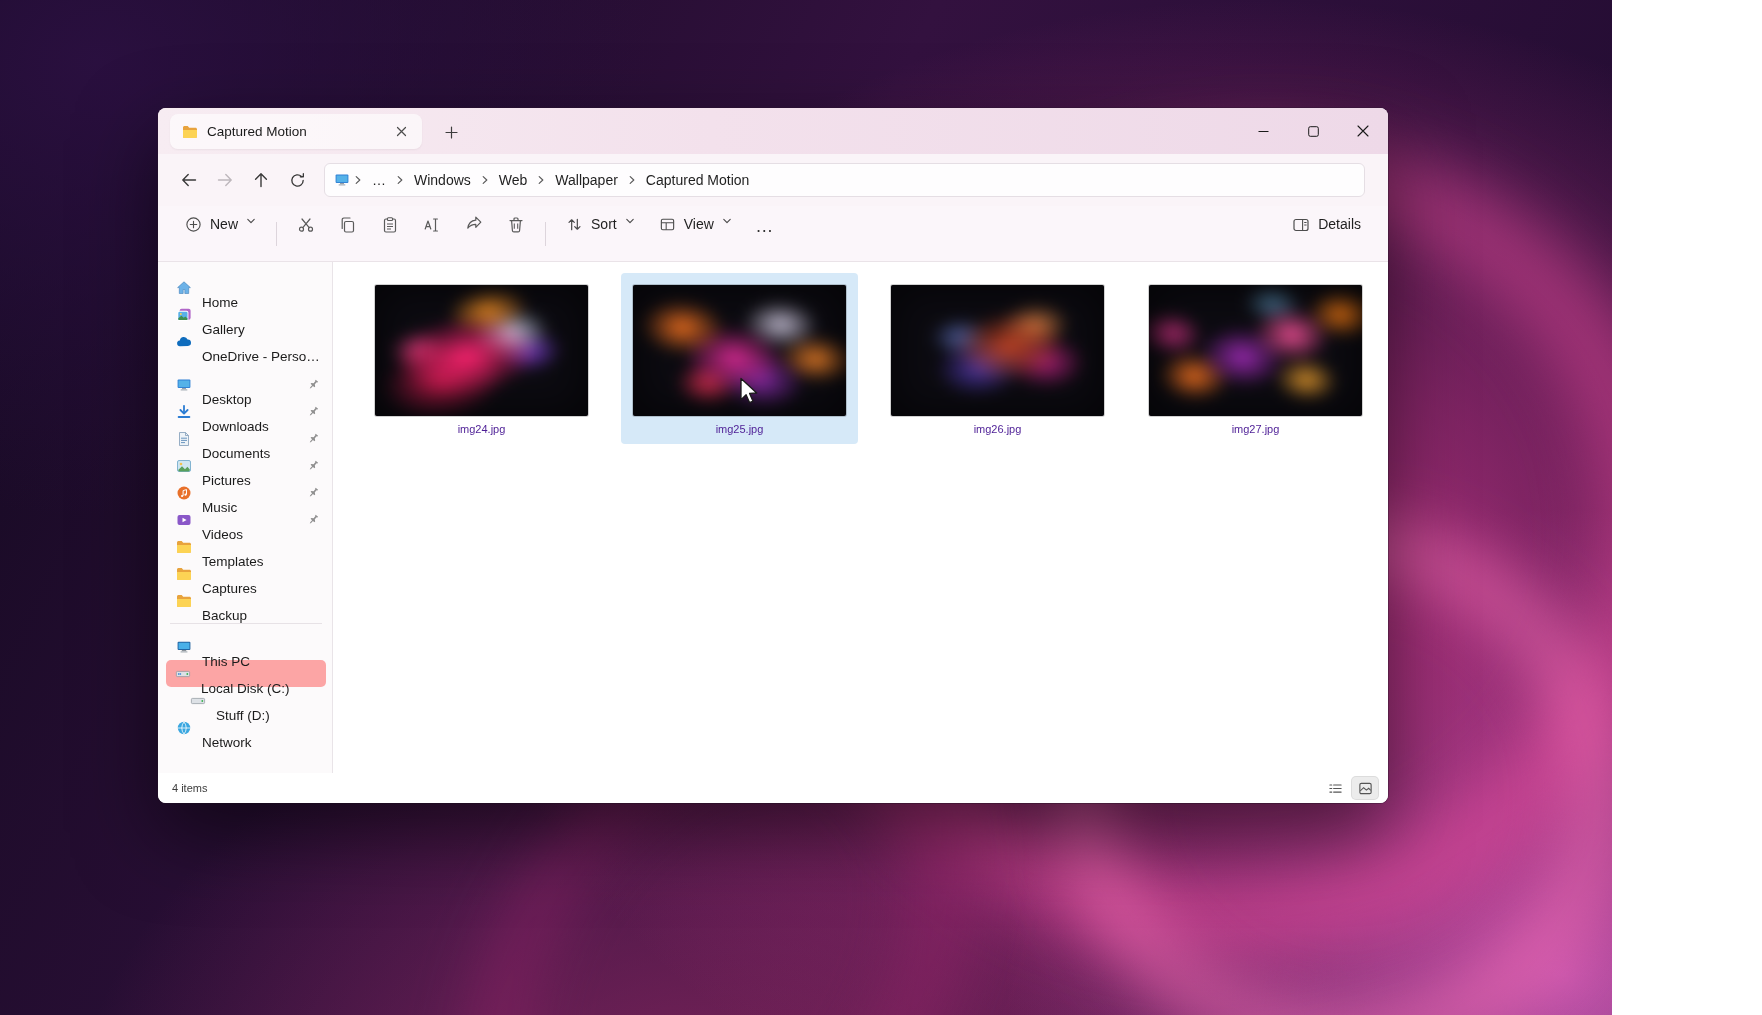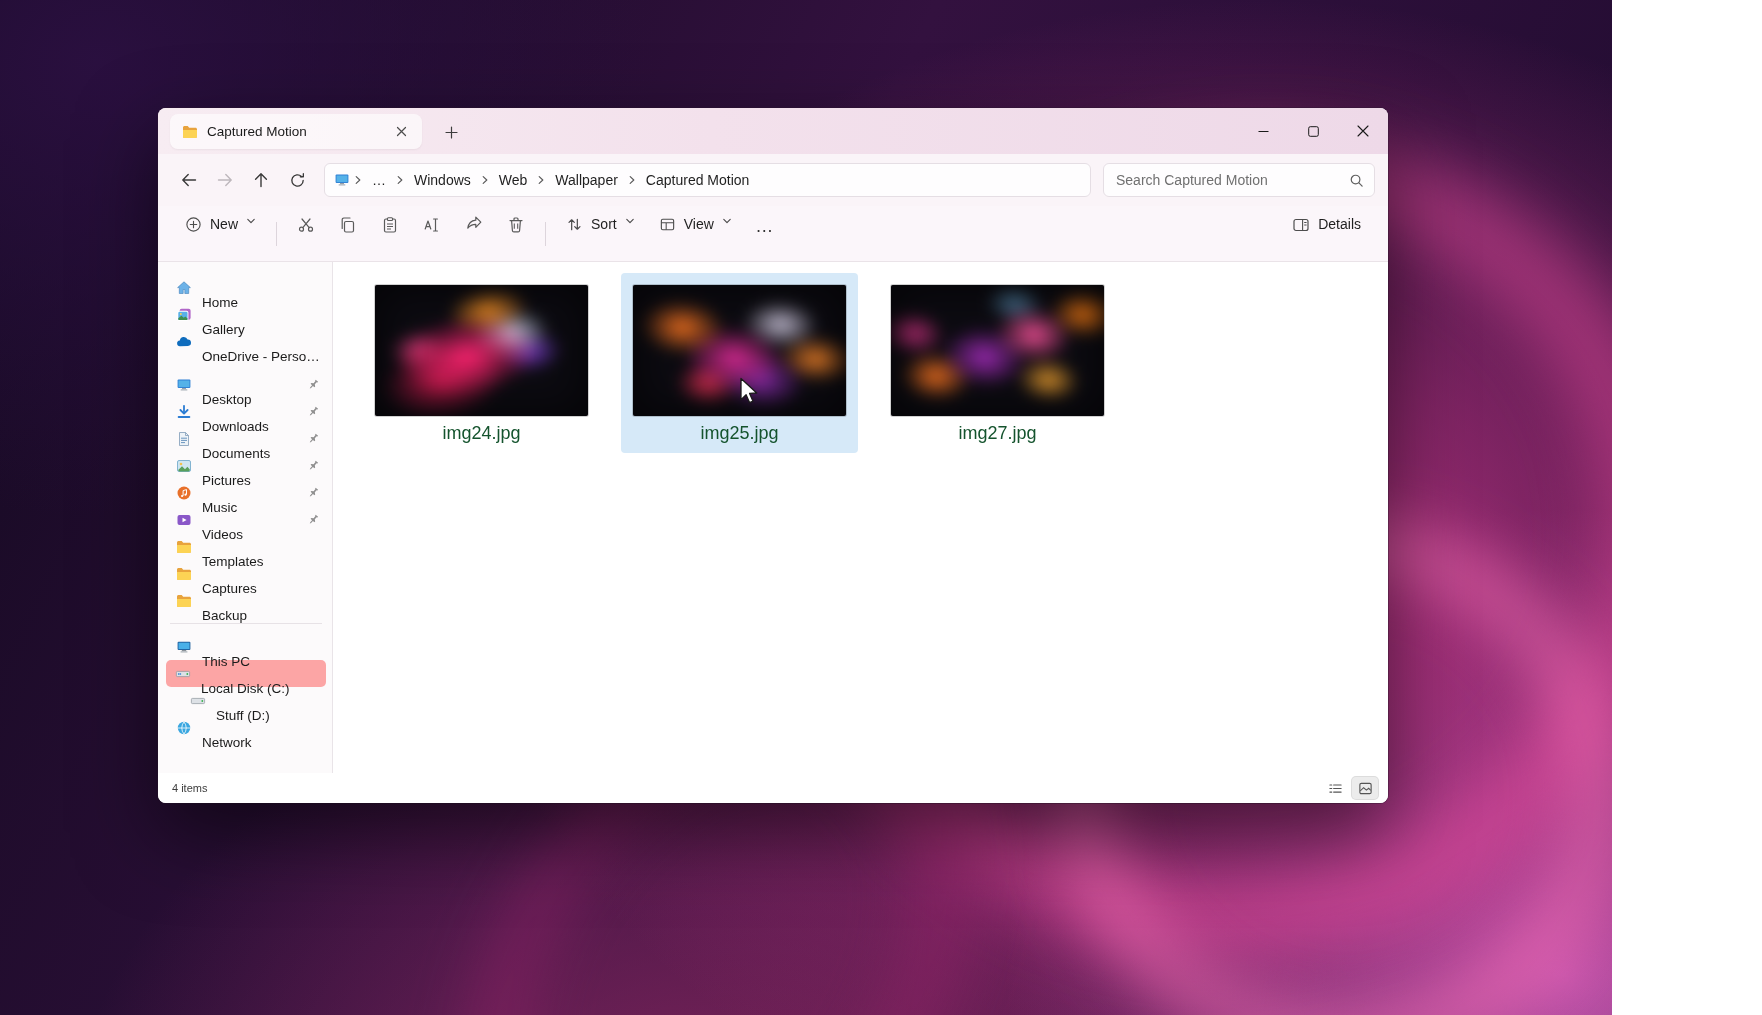--- a/index.html
+++ b/index.html
@@ -140,21 +140,21 @@
     radial-gradient(56px 38px at 70% 60%, rgba(172,40,122,.8), transparent 70%),
     radial-gradient(42px 28px at 35% 40%, rgba(122,142,222,.6), transparent 70%); }
   .a27 { transform:rotate(6deg); background:
     radial-gradient(52px 36px at 84% 22%, rgba(242,130,40,.95), transparent 68%),
     radial-gradient(56px 40px at 64% 38%, rgba(232,90,152,.9), transparent 70%),
     radial-gradient(62px 44px at 45% 55%, rgba(152,50,172,.9), transparent 70%),
     radial-gradient(52px 36px at 26% 70%, rgba(237,122,50,.9), transparent 70%),
     radial-gradient(46px 32px at 15% 45%, rgba(202,60,132,.8), transparent 70%),
     radial-gradient(42px 28px at 55% 20%, rgba(122,182,222,.6), transparent 70%),
     radial-gradient(46px 32px at 72% 65%, rgba(242,172,70,.85), transparent 70%); }
-  .tile-label { font-size:18px; color:#14532d; }
+  .tile-label { font-size:11px; color:#4c1d95; }
 
   
   .statusbar { height:30px; flex:0 0 30px; background:#fff;
     display:flex; align-items:center; padding:0 10px 0 14px; font-size:11px; color:#3c3c3c; }
   .status-views { margin-left:auto; display:flex; gap:4px; }
   .sv-btn { width:26px; height:22px; border:none; background:transparent; border-radius:4px;
     display:flex; align-items:center; justify-content:center; }
   .sv-btn.active { background:#ececec; box-shadow:0 0 0 1px #dcdcdc; }
 
   .cursor { position:absolute; left:738px; top:377px; z-index:50; pointer-events:none; }
@@ -265,29 +265,20 @@
           </span>
         <button class="crumb">Wallpaper</button>
         <span class="crumb-sep">
             <svg width="10" height="10" viewBox="0 0 10 10">
               <path d="M3.2 1.6 6.8 5 3.2 8.4" fill="none" stroke="#5c5c5c" stroke-width="1.2" stroke-linecap="round" stroke-linejoin="round"></path>
             </svg>
           </span>
         <button class="crumb">Captured Motion</button>
       </div>
 
-      <div class="searchbox">
-        <input type="text" placeholder="Search Captured Motion" style="">
-        <span style="display:flex;">
-          <svg width="15" height="15" viewBox="0 0 16 16">
-              <circle cx="7" cy="7" r="4.6" fill="none" stroke="#5f5f5f" stroke-width="1.3"></circle>
-              <path d="M10.6 10.6 14 14" stroke="#5f5f5f" stroke-width="1.3" stroke-linecap="round"></path>
-            </svg>
-        </span>
-      </div>
     </div>
 
     <div class="toolbar">
       <button class="tb-btn">
         <svg width="17" height="17" viewBox="0 0 18 18">
             <circle cx="9" cy="9" r="7" fill="none" stroke="#4d4d4d" stroke-width="1.2"></circle>
             <path d="M9 5.6v6.8M5.6 9h6.8" stroke="#4d4d4d" stroke-width="1.2" stroke-linecap="round"></path>
           </svg>
         <span>New</span>
         <svg width="10" height="10" viewBox="0 0 10 10">
@@ -574,20 +565,26 @@
             <div class="tile-label">img24.jpg</div>
           </div>
           <div class="tile selected">
             <div class="thumb">
                 <div class="art a25"></div>
               </div>
             <div class="tile-label">img25.jpg</div>
           </div>
           <div class="tile">
             <div class="thumb">
+                <div class="art a26"></div>
+              </div>
+            <div class="tile-label">img26.jpg</div>
+          </div>
+          <div class="tile">
+            <div class="thumb">
                 <div class="art a27"></div>
               </div>
             <div class="tile-label">img27.jpg</div>
           </div>
         </div>
       </div>
     </div>
 
     <div class="statusbar">
       <span>4 items</span>

